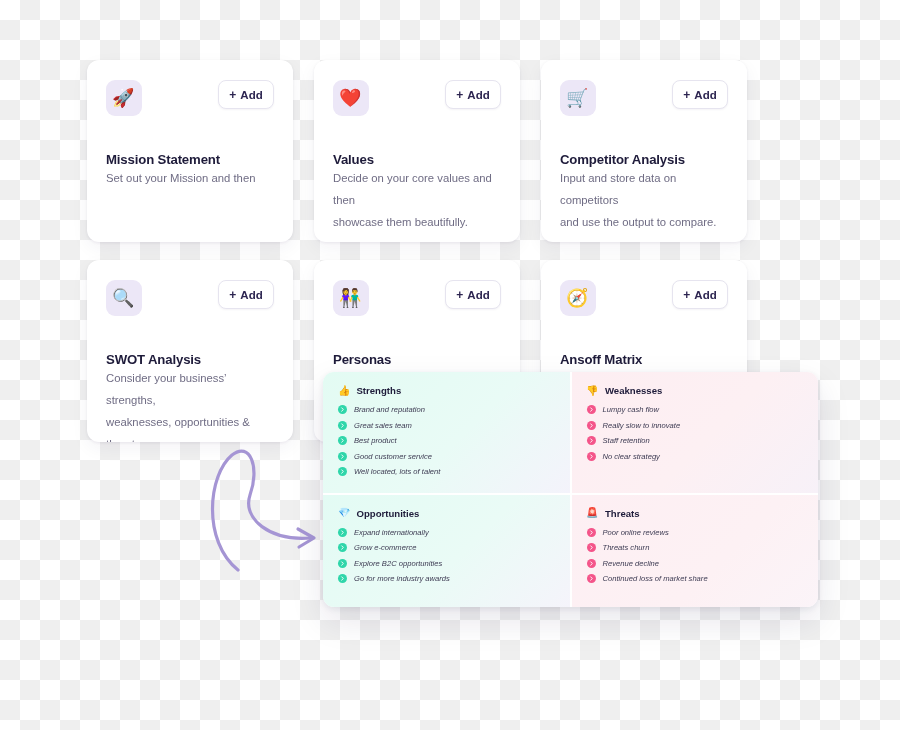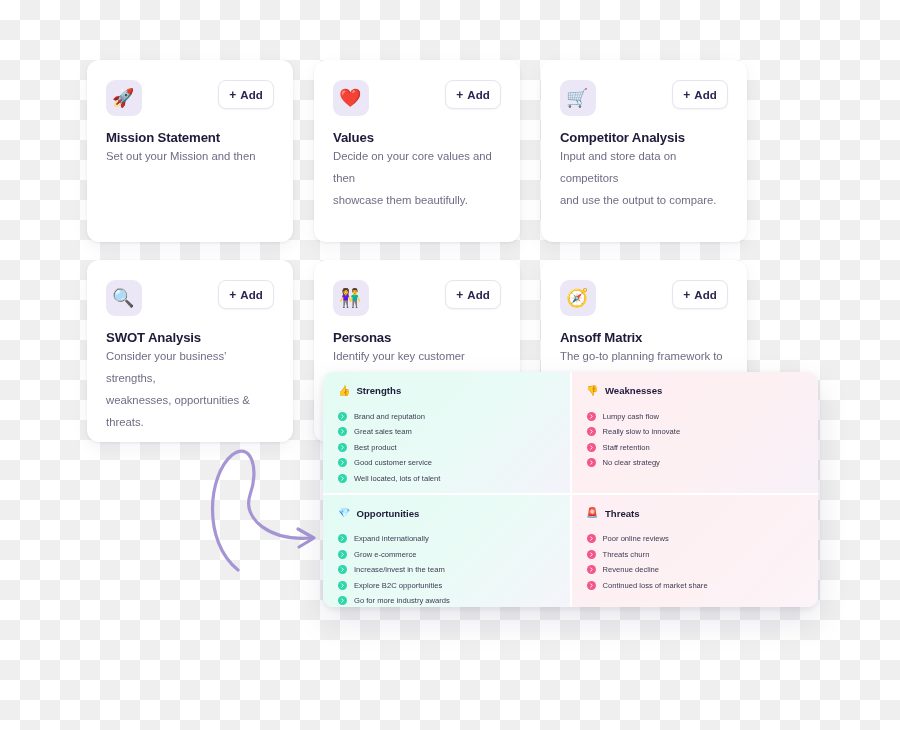--- a/index.html
+++ b/index.html
@@ -79,21 +79,21 @@
     justify-content: center;
     gap: 4px;
     padding: 0 10px;
     cursor: pointer;
     font-family: "Liberation Sans", sans-serif;
   }
 
   .add-plus { font-size: 12px; font-weight: bold; }
 
   .card-title {
-    margin-top: 14px;
+    margin-top: 36px;
     font-size: 13.2px;
     font-weight: bold;
     color: #1e1b3a;
     letter-spacing: -0.15px;
   }
 
   .card-desc {
     font-size: 11.3px;
     line-height: 1.95;
     color: #6f6c84;
@@ -144,25 +144,26 @@
     font-weight: bold;
     color: #1e1b3a;
     margin-bottom: 9px;
   }
   .quad-head .emoji { font-size: 10px; line-height: 1; }
 
   .quad-list { list-style: none; }
 
   .quad-item {
     display: flex;
-    align-items: flex-end;
+    align-items: flex-start;
     gap: 7px;
     font-size: 7.6px;
     color: #3c3a52;
     height: 15.5px;
+    font-style: italic;
   }
 
   .bullet {
     width: 9px;
     height: 9px;
     border-radius: 50%;
     flex: 0 0 9px;
     display: flex;
     align-items: center;
     justify-content: center;
@@ -405,28 +406,20 @@
             </svg>
           </span>
           <span>Grow e-commerce</span>
         </li>
       <li class="quad-item">
           <span class="bullet bullet-pos">
             <svg width="5" height="5" viewBox="0 0 6 6">
               <path d="M2 1 L4 3 L2 5" fill="none" stroke="#fff" stroke-width="1.1" stroke-linecap="round" stroke-linejoin="round"></path>
             </svg>
           </span>
-          <span>Increase/invest in the team</span>
-        </li>
-      <li class="quad-item">
-          <span class="bullet bullet-pos">
-            <svg width="5" height="5" viewBox="0 0 6 6">
-              <path d="M2 1 L4 3 L2 5" fill="none" stroke="#fff" stroke-width="1.1" stroke-linecap="round" stroke-linejoin="round"></path>
-            </svg>
-          </span>
           <span>Explore B2C opportunities</span>
         </li>
       <li class="quad-item">
           <span class="bullet bullet-pos">
             <svg width="5" height="5" viewBox="0 0 6 6">
               <path d="M2 1 L4 3 L2 5" fill="none" stroke="#fff" stroke-width="1.1" stroke-linecap="round" stroke-linejoin="round"></path>
             </svg>
           </span>
           <span>Go for more industry awards</span>
         </li>

